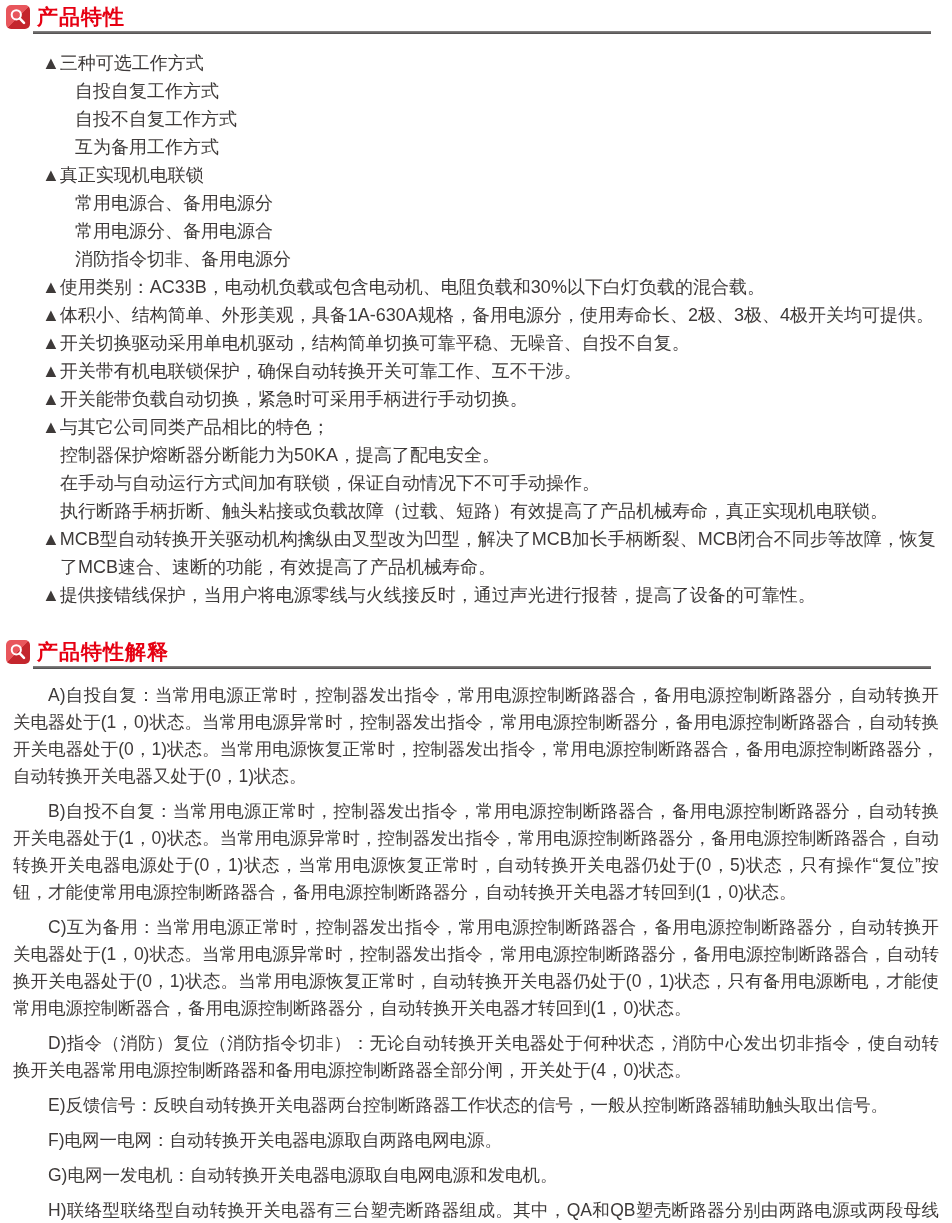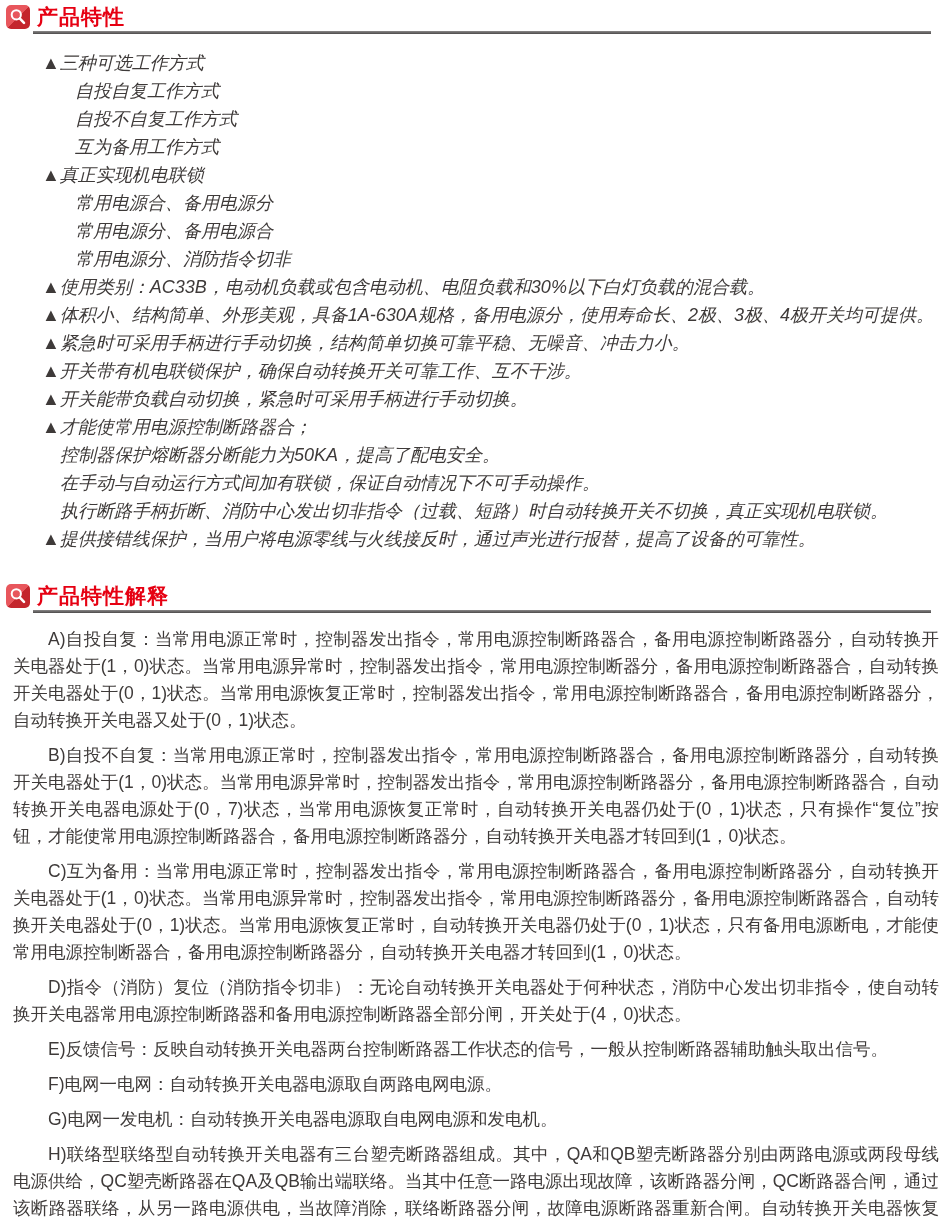--- a/index.html
+++ b/index.html
@@ -44,21 +44,20 @@
     background: linear-gradient(#8a8888, #4c4a4a);
     margin: 1px 16px 0 28px;
   }
   .feature-list {
     list-style: none;
     margin: 15px 0 0 0;
     padding: 0;
     font-size: 18px;
     line-height: 28px;
     color: #3e3a39;
-    font-style: italic;
   }
   .feature-item { word-break: break-all; }
   .fi-1 { padding-left: 55px; text-indent: -18px; }
   .fi-2 { padding-left: 55px; text-indent: 0; }
   .fi-3 { padding-left: 70px; text-indent: 0; }
   .marker { display: inline; }
   .section-explanations { margin-top: 30px; }
   .expl-body { margin-top: 13px; }
   .expl {
     margin: 8px;
@@ -92,30 +91,31 @@
     </header>
     <div class="sec-rule"></div>
     <ul class="feature-list" id="feature-list">
         <li class="feature-item fi-1"><span class="marker">▲</span><span>三种可选工作方式</span></li>
         <li class="feature-item fi-3"><span class="marker"></span><span>自投自复工作方式</span></li>
         <li class="feature-item fi-3"><span class="marker"></span><span>自投不自复工作方式</span></li>
         <li class="feature-item fi-3"><span class="marker"></span><span>互为备用工作方式</span></li>
         <li class="feature-item fi-1"><span class="marker">▲</span><span>真正实现机电联锁</span></li>
         <li class="feature-item fi-3"><span class="marker"></span><span>常用电源合、备用电源分</span></li>
         <li class="feature-item fi-3"><span class="marker"></span><span>常用电源分、备用电源合</span></li>
-        <li class="feature-item fi-3"><span class="marker"></span><span>常用电源分、消防指令切非</span></li>
+        <li class="feature-item fi-3"><span class="marker"></span><span>消防指令切非、备用电源分</span></li>
         <li class="feature-item fi-1"><span class="marker">▲</span><span>使用类别：AC33B，电动机负载或包含电动机、电阻负载和30%以下白灯负载的混合载。</span></li>
         <li class="feature-item fi-1"><span class="marker">▲</span><span>体积小、结构简单、外形美观，具备1A-630A规格，备用电源分，使用寿命长、2极、3极、4极开关均可提供。</span></li>
-        <li class="feature-item fi-1"><span class="marker">▲</span><span>紧急时可采用手柄进行手动切换，结构简单切换可靠平稳、无噪音、冲击力小。</span></li>
+        <li class="feature-item fi-1"><span class="marker">▲</span><span>开关切换驱动采用单电机驱动，结构简单切换可靠平稳、无噪音、自投不自复。</span></li>
         <li class="feature-item fi-1"><span class="marker">▲</span><span>开关带有机电联锁保护，确保自动转换开关可靠工作、互不干涉。</span></li>
         <li class="feature-item fi-1"><span class="marker">▲</span><span>开关能带负载自动切换，紧急时可采用手柄进行手动切换。</span></li>
-        <li class="feature-item fi-1"><span class="marker">▲</span><span>才能使常用电源控制断路器合；</span></li>
+        <li class="feature-item fi-1"><span class="marker">▲</span><span>与其它公司同类产品相比的特色；</span></li>
         <li class="feature-item fi-2"><span class="marker"></span><span>控制器保护熔断器分断能力为50KA，提高了配电安全。</span></li>
         <li class="feature-item fi-2"><span class="marker"></span><span>在手动与自动运行方式间加有联锁，保证自动情况下不可手动操作。</span></li>
-        <li class="feature-item fi-2"><span class="marker"></span><span>执行断路手柄折断、消防中心发出切非指令（过载、短路）时自动转换开关不切换，真正实现机电联锁。</span></li>
+        <li class="feature-item fi-2"><span class="marker"></span><span>执行断路手柄折断、触头粘接或负载故障（过载、短路）有效提高了产品机械寿命，真正实现机电联锁。</span></li>
+        <li class="feature-item fi-1"><span class="marker">▲</span><span>MCB型自动转换开关驱动机构擒纵由叉型改为凹型，解决了MCB加长手柄断裂、MCB闭合不同步等故障，恢复了MCB速合、速断的功能，有效提高了产品机械寿命。</span></li>
         <li class="feature-item fi-1"><span class="marker">▲</span><span>提供接错线保护，当用户将电源零线与火线接反时，通过声光进行报替，提高了设备的可靠性。</span></li>
       </ul>
   </section>
 
   <section class="section-explanations">
     <header class="sec-header">
       <svg class="sec-icon" viewBox="0 0 24 24" aria-hidden="true">
         <defs>
           <linearGradient id="iconGrad2" x1="0" y1="0" x2="1" y2="1">
             <stop offset="0.5" stop-color="#e8565c"></stop>
@@ -124,21 +124,21 @@
         </defs>
         <rect width="24" height="24" rx="5" fill="url(#iconGrad2)"></rect>
         <circle cx="10.3" cy="9.8" r="4.6" fill="none" stroke="#ffffff" stroke-width="2"></circle>
         <line x1="13.7" y1="13.4" x2="18" y2="17.8" stroke="#ffffff" stroke-width="2.6" stroke-linecap="round"></line>
       </svg>
       <h1 class="sec-title">产品特性解释</h1>
     </header>
     <div class="sec-rule"></div>
     <div class="expl-body" id="explanation-list">
         <p class="expl">A)自投自复：当常用电源正常时，控制器发出指令，常用电源控制断路器合，备用电源控制断路器分，自动转换开关电器处于(1，0)状态。当常用电源异常时，控制器发出指令，常用电源控制断器分，备用电源控制断路器合，自动转换开关电器处于(0，1)状态。当常用电源恢复正常时，控制器发出指令，常用电源控制断路器合，备用电源控制断路器分，自动转换开关电器又处于(0，1)状态。</p>
-        <p class="expl">B)自投不自复：当常用电源正常时，控制器发出指令，常用电源控制断路器合，备用电源控制断路器分，自动转换开关电器处于(1，0)状态。当常用电源异常时，控制器发出指令，常用电源控制断路器分，备用电源控制断路器合，自动转换开关电器电源处于(0，7)状态，当常用电源恢复正常时，自动转换开关电器仍处于(0，1)状态，只有操作“复位”按钮，才能使常用电源控制断路器合，备用电源控制断路器分，自动转换开关电器才转回到(1，0)状态。</p>
+        <p class="expl">B)自投不自复：当常用电源正常时，控制器发出指令，常用电源控制断路器合，备用电源控制断路器分，自动转换开关电器处于(1，0)状态。当常用电源异常时，控制器发出指令，常用电源控制断路器分，备用电源控制断路器合，自动转换开关电器电源处于(0，1)状态，当常用电源恢复正常时，自动转换开关电器仍处于(0，5)状态，只有操作“复位”按钮，才能使常用电源控制断路器合，备用电源控制断路器分，自动转换开关电器才转回到(1，0)状态。</p>
         <p class="expl">C)互为备用：当常用电源正常时，控制器发出指令，常用电源控制断路器合，备用电源控制断路器分，自动转换开关电器处于(1，0)状态。当常用电源异常时，控制器发出指令，常用电源控制断路器分，备用电源控制断路器合，自动转换开关电器处于(0，1)状态。当常用电源恢复正常时，自动转换开关电器仍处于(0，1)状态，只有备用电源断电，才能使常用电源控制断器合，备用电源控制断路器分，自动转换开关电器才转回到(1，0)状态。</p>
         <p class="expl">D)指令（消防）复位（消防指令切非）：无论自动转换开关电器处于何种状态，消防中心发出切非指令，使自动转换开关电器常用电源控制断路器和备用电源控制断路器全部分闸，开关处于(4，0)状态。</p>
         <p class="expl">E)反馈信号：反映自动转换开关电器两台控制断路器工作状态的信号，一般从控制断路器辅助触头取出信号。</p>
         <p class="expl">F)电网一电网：自动转换开关电器电源取自两路电网电源。</p>
         <p class="expl">G)电网一发电机：自动转换开关电器电源取自电网电源和发电机。</p>
         <p class="expl">H)联络型联络型自动转换开关电器有三台塑壳断路器组成。其中，QA和QB塑壳断路器分别由两路电源或两段母线电源供给，QC塑壳断路器在QA及QB输出端联络。当其中任意一路电源出现故障，该断路器分闸，QC断路器合闸，通过该断路器联络，从另一路电源供电，当故障消除，联络断路器分闸，故障电源断路器重新合闸。自动转换开关电器恢复正常工作。</p>
       </div>
   </section>
 
 </div>

